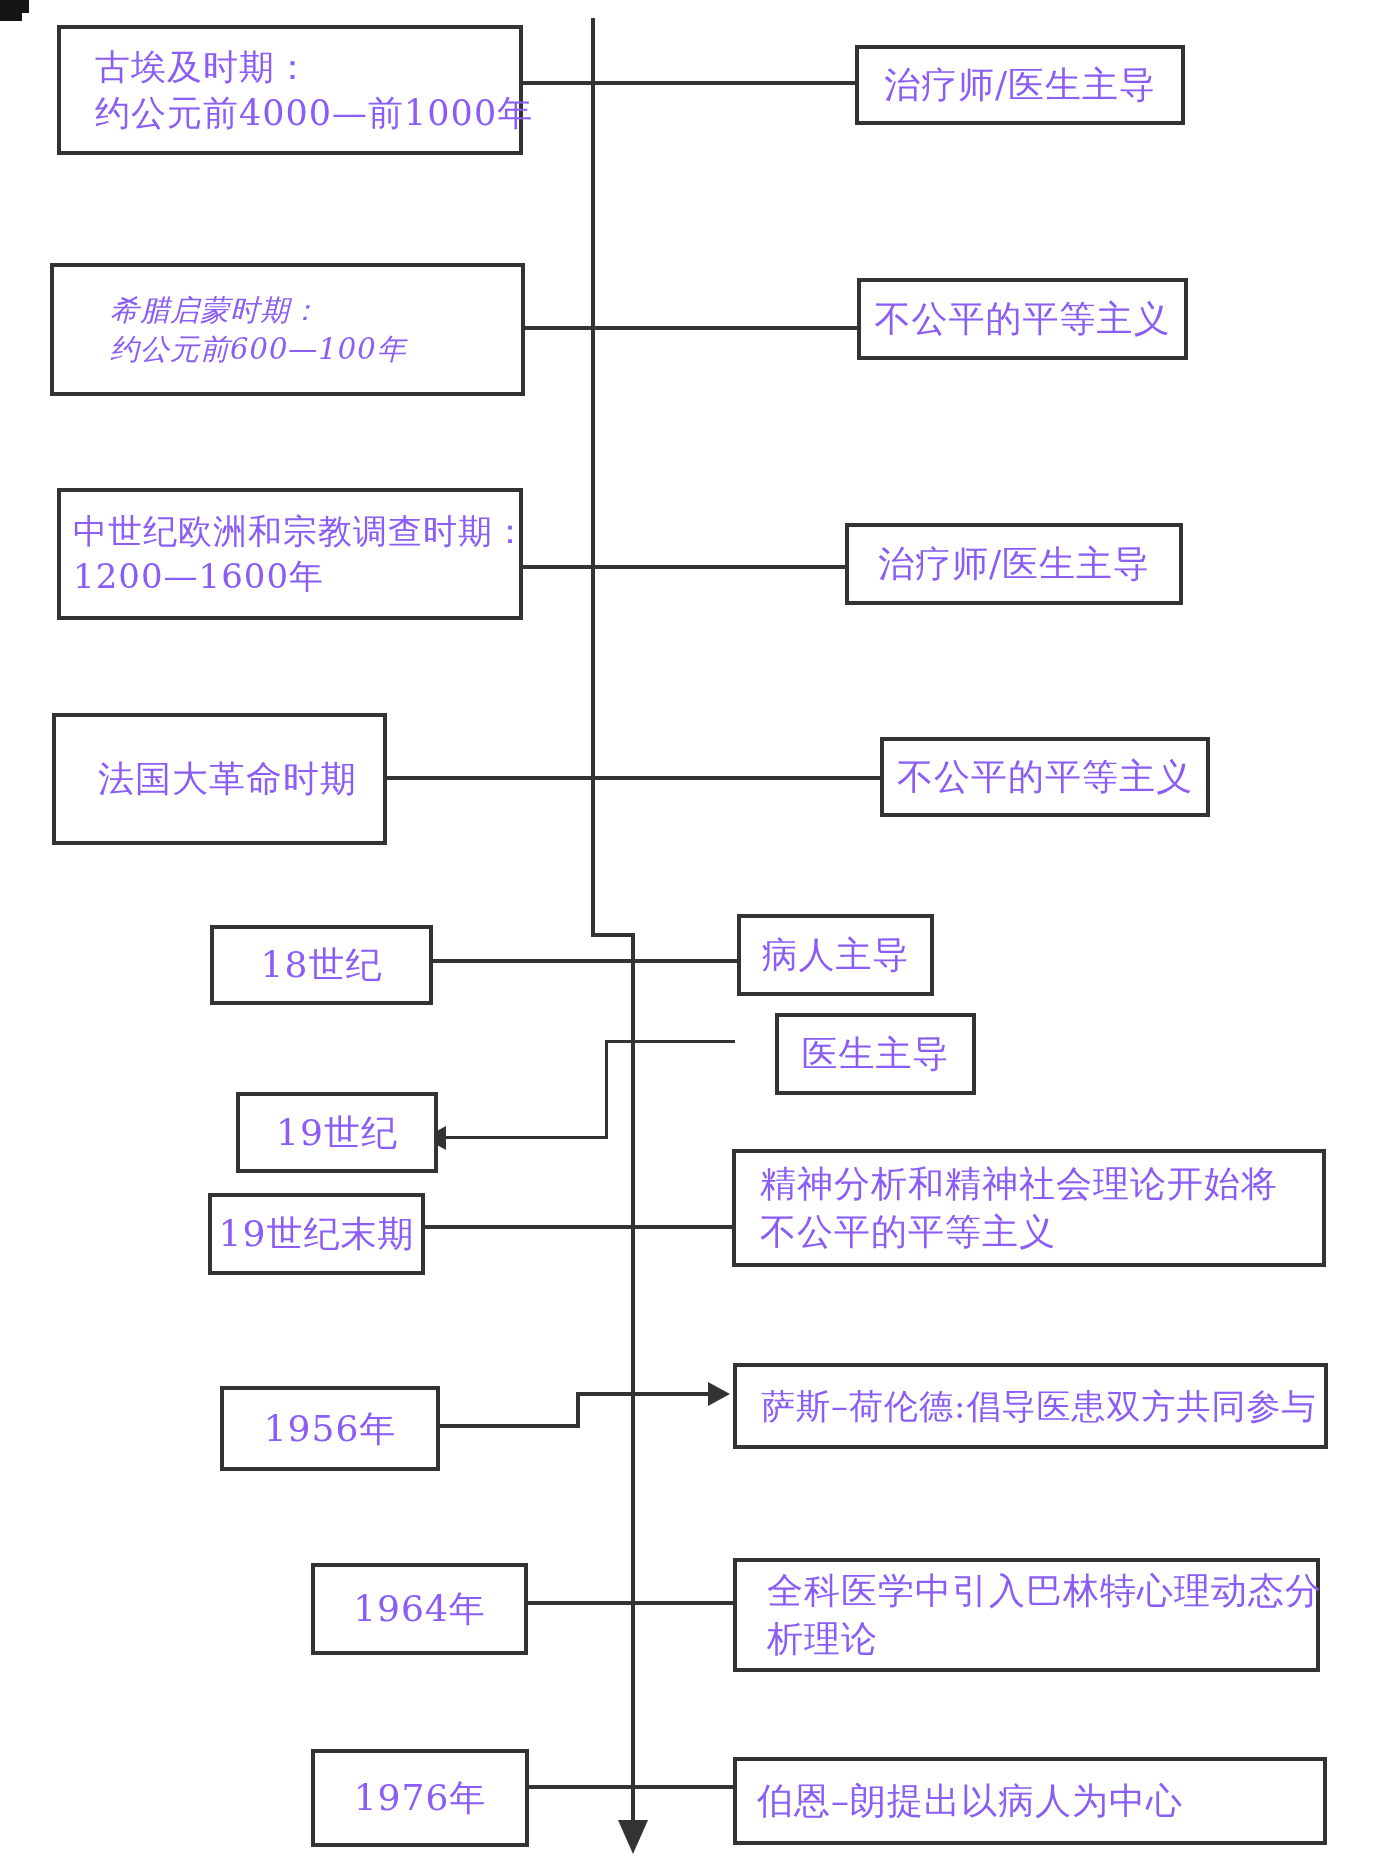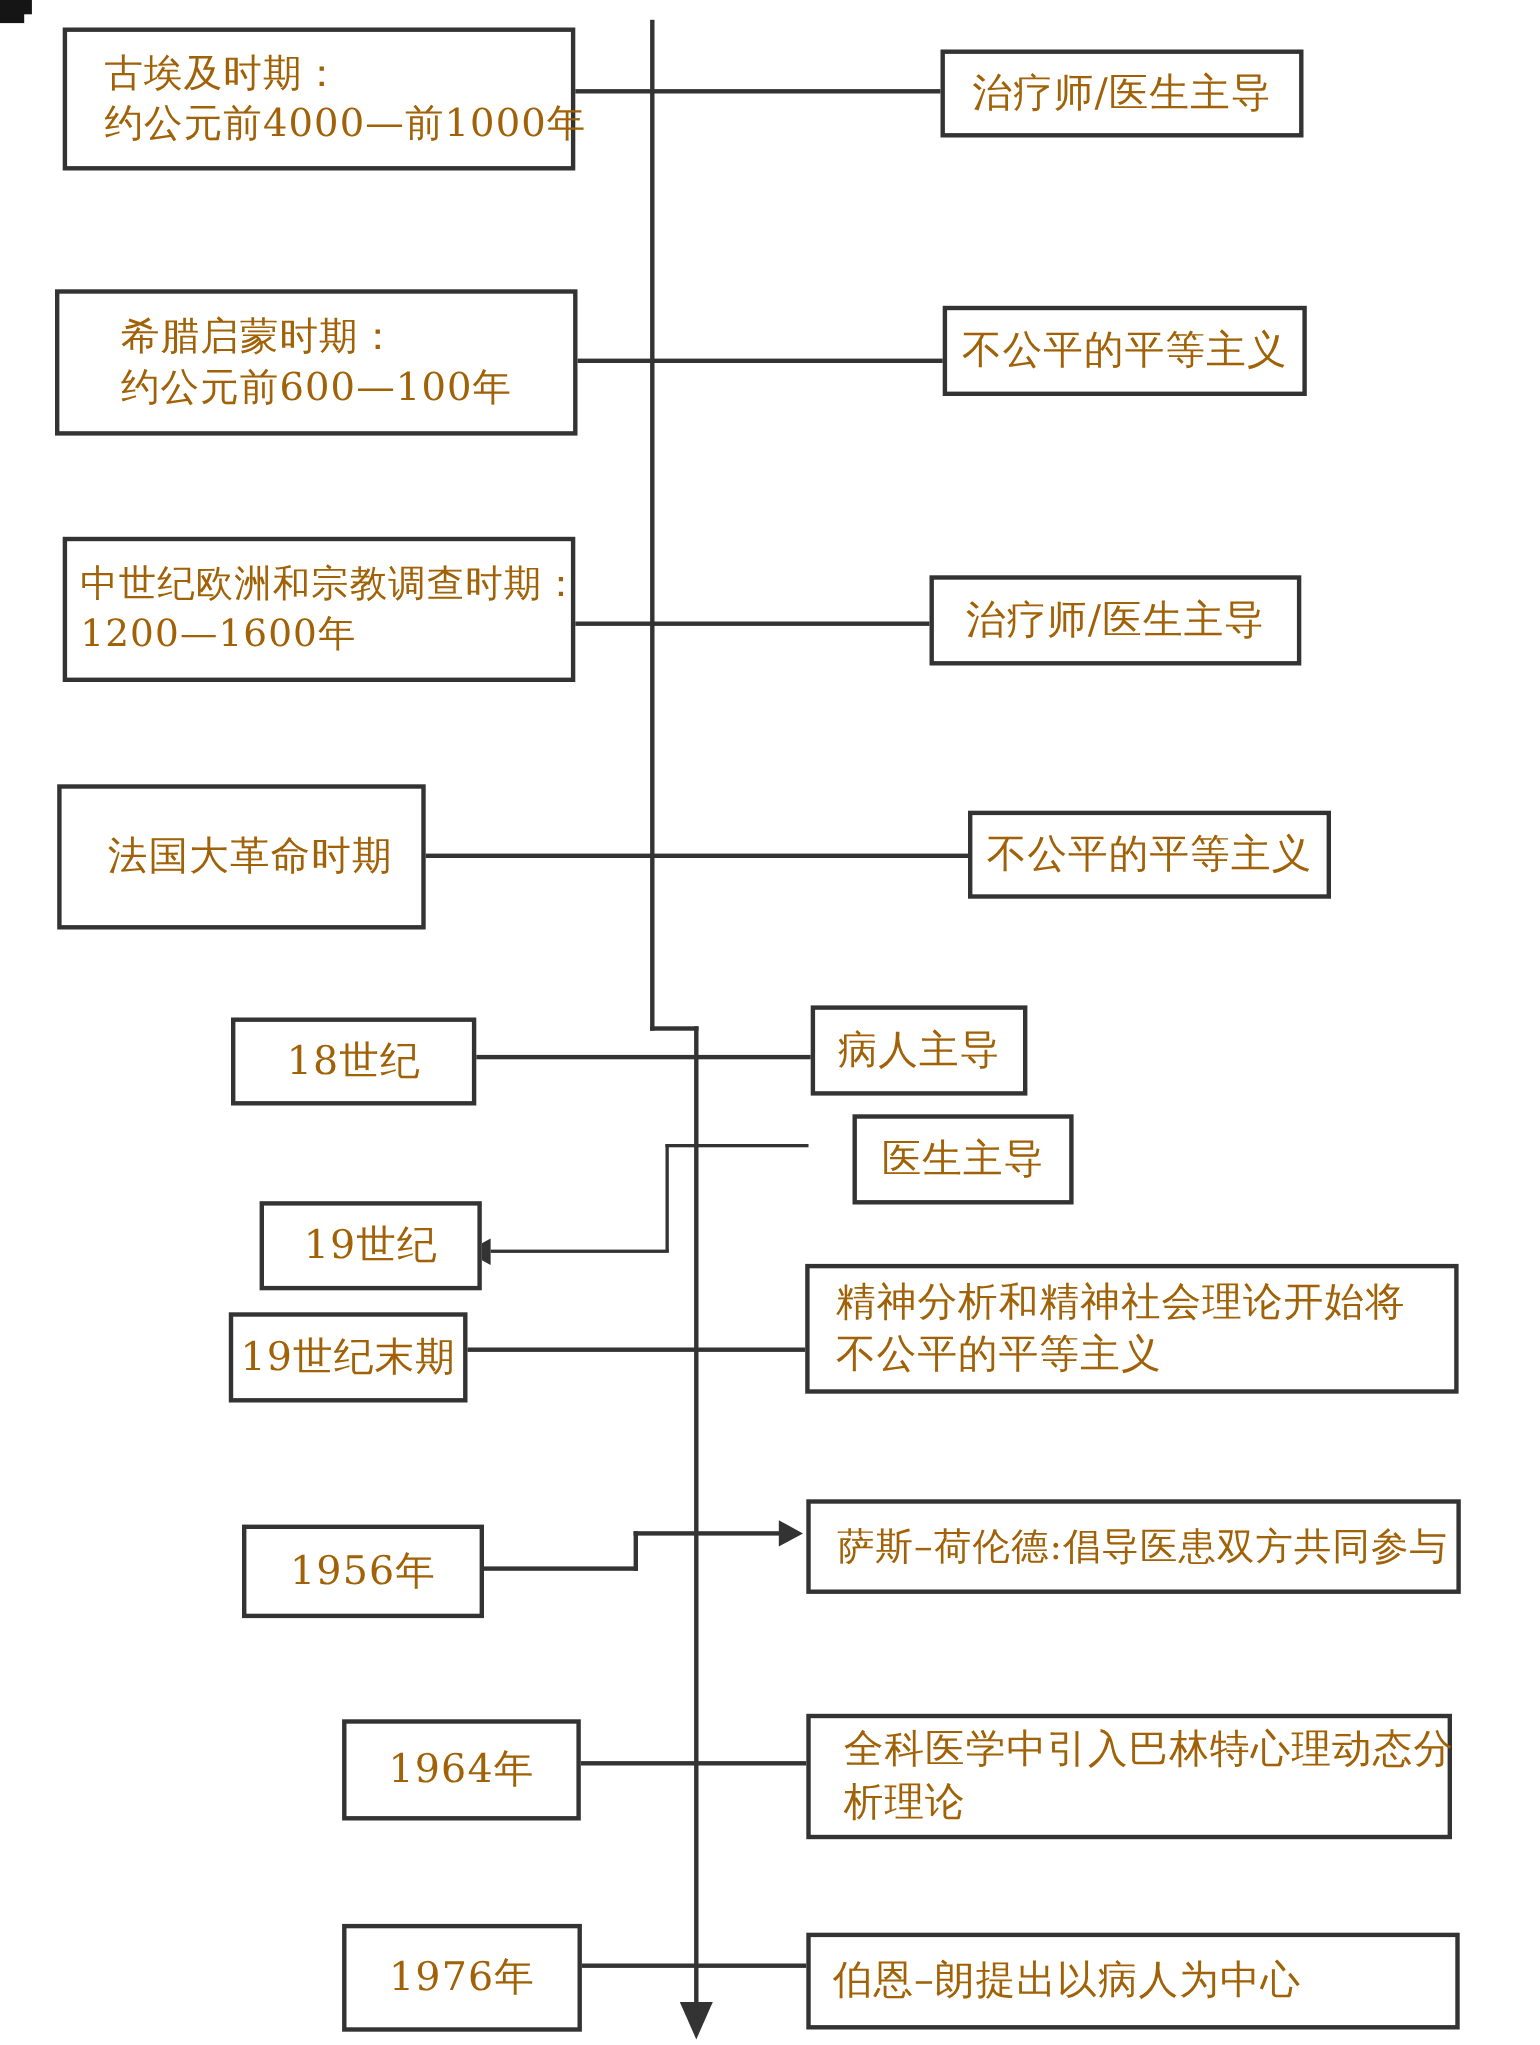--- a/index.html
+++ b/index.html
@@ -1,21 +1,21 @@
 <!DOCTYPE html>
 <html><head>
 <meta charset="utf-8">
 <style>
   html,body{margin:0;padding:0;background:#fff;}
   body{width:1400px;height:1859px;position:relative;font-family:"DejaVu Serif","Liberation Serif",serif;}
   .canvas{position:absolute;left:0;top:0;width:1400px;height:1859px;background:#ffffff;overflow:hidden;}
 
   
   .node{position:absolute;box-sizing:border-box;border:4px solid #333333;background:#ffffff;
-        display:flex;flex-direction:column;justify-content:center;color:#a16207;}
+        display:flex;flex-direction:column;justify-content:center;color:#8b5cf6;}
   .node .line{display:block;font-size:36px;line-height:1.32;letter-spacing:1px;white-space:nowrap;}
   .cc{align-items:center;}            
   .lc{align-items:flex-start;}        
 
   
   .h{position:absolute;height:4px;background:#333333;}
   .v{position:absolute;width:4px;background:#333333;}
   .h3{position:absolute;height:3px;background:#333333;}
   .v3{position:absolute;width:3px;background:#333333;}
   .tri{position:absolute;width:0;height:0;}
@@ -41,21 +41,21 @@
   #conn-1956-b{left:576px;top:1392px;height:36px;}
   #conn-1956-c{top:1392px;left:576px;width:134px;}
   #arrow-1956{left:708px;top:1382px;border-top:12px solid transparent;border-bottom:12px solid transparent;border-left:22px solid #333333;}
   #conn-1964{top:1601px;left:526px;width:209px;}
   #conn-1976{top:1785px;left:527px;width:208px;}
 
   
   #b-egypt{left:57px;top:25px;width:466px;height:130px;padding-left:34px;}
   #b-egypt .line{font-size:35px;}
   #b-greece{left:50px;top:263px;width:475px;height:133px;padding-left:56px;}
-  #b-greece .line{font-size:35px;}
+  #b-greece .line{font-size:29px;font-style:italic;}
   #b-medieval{left:57px;top:488px;width:466px;height:132px;padding-left:12px;}
   #b-medieval .line{font-size:34px;}
   #b-french{left:52px;top:713px;width:335px;height:132px;padding-left:42px;}
   #b-c18{left:210px;top:925px;width:223px;height:80px;}
   #b-c19{left:204px;top:1092px;width:202px;height:81px;margin-left:32px;}
   #b-latec19{left:208px;top:1193px;width:217px;height:82px;}
   #b-1956{left:220px;top:1386px;width:220px;height:85px;}
   #b-1964{left:311px;top:1563px;width:217px;height:92px;}
   #b-1976{left:311px;top:1749px;width:218px;height:98px;}
 

